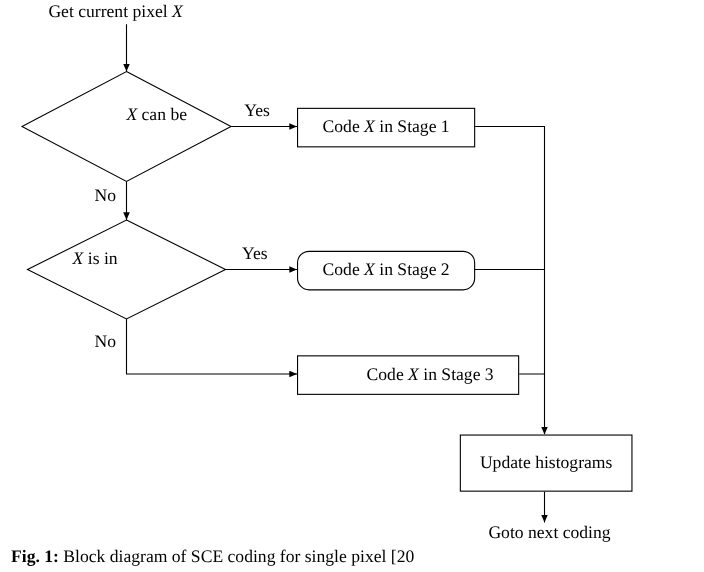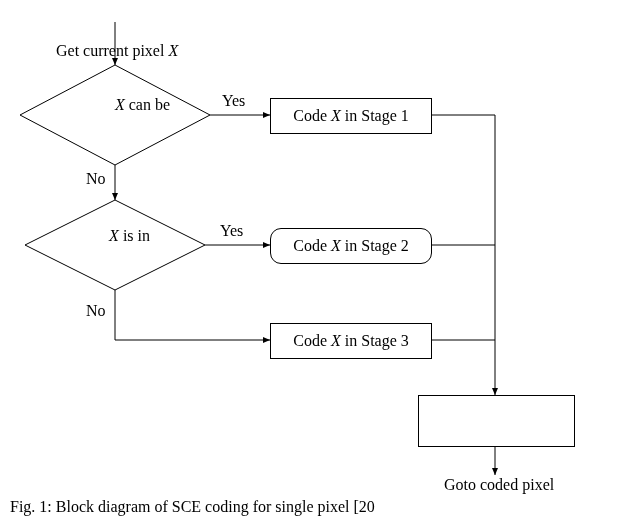--- a/index.html
+++ b/index.html
@@ -34,21 +34,21 @@
       overflow: visible;
     }
     .math-x {
       font-style: italic;
       font-family: "Times New Roman", Times, serif;
     }
   </style>
 </head>
 <body>
 
-<div class="text-label" style="left:56px; top:2px;margin-top:40px;">
+<div class="text-label" style="left:44px; top:2px;">
   <span>Get current pixel </span><span class="math-x">X</span>
 </div>
 
 <svg width="640" height="520">
   <defs>
     <marker id="arrow" markerWidth="8" markerHeight="8" refX="7" refY="3" orient="auto">
       <path d="M0,0 L7,3 L0,6 Z" fill="#000"></path>
     </marker>
   </defs>
 
@@ -82,21 +82,21 @@
 </div>
 
 <div class="text-label" style="left:222px; top:92px;">
   <span>Yes</span>
 </div>
 
 <div class="text-label" style="left:86px; top:170px;">
   <span>No</span>
 </div>
 
-<div class="text-label" style="left:50px; top:227px; width:100px; text-align:right;">
+<div class="text-label" style="left:66px; top:227px; width:100px; text-align:left;">
   <span class="math-x">X</span><span> is in</span><br>
 </div>
 
 <div class="text-label" style="left:220px; top:222px;">
   <span>Yes</span>
 </div>
 
 <div class="text-label" style="left:86px; top:302px;">
   <span>No</span>
 </div>
@@ -106,31 +106,31 @@
     <span>Code </span><span class="math-x">X</span><span> in Stage 1</span>
   </span>
 </div>
 
 <div class="box" style="left:270px; top:228px; width:160px; height:34px;border-radius:11px;">
   <span>
     <span>Code </span><span class="math-x">X</span><span> in Stage 2</span>
   </span>
 </div>
 
-<div class="box" style="left:270px; top:323px; width:160px; height:34px;">
+<div class="box" style="left:270px; top:323px; width:160px; height:34px;padding-left:40px;">
   <span>
     <span>Code </span><span class="math-x">X</span><span> in Stage 3</span>
   </span>
 </div>
 
 <div class="box" style="left:418px; top:395px; width:155px; height:50px;">
   <span>
-    <br>
+    <span>Update histograms</span><br>
   </span>
 </div>
 
 <div class="text-label" style="left:444px; top:476px;">
-  <span>Goto coded pixel</span>
+  <span>Goto next coding</span>
 </div>
 
 <div class="text-label" style="left:10px; top:498px; white-space:nowrap;">
-  <span style="font-weight:normal;">Fig. 1:</span><span>  Block diagram of SCE coding for single pixel [20</span>
+  <span style="font-weight:bold;">Fig. 1:</span><span>  Block diagram of SCE coding for single pixel [20</span>
 </div>
 
 </body></html>

